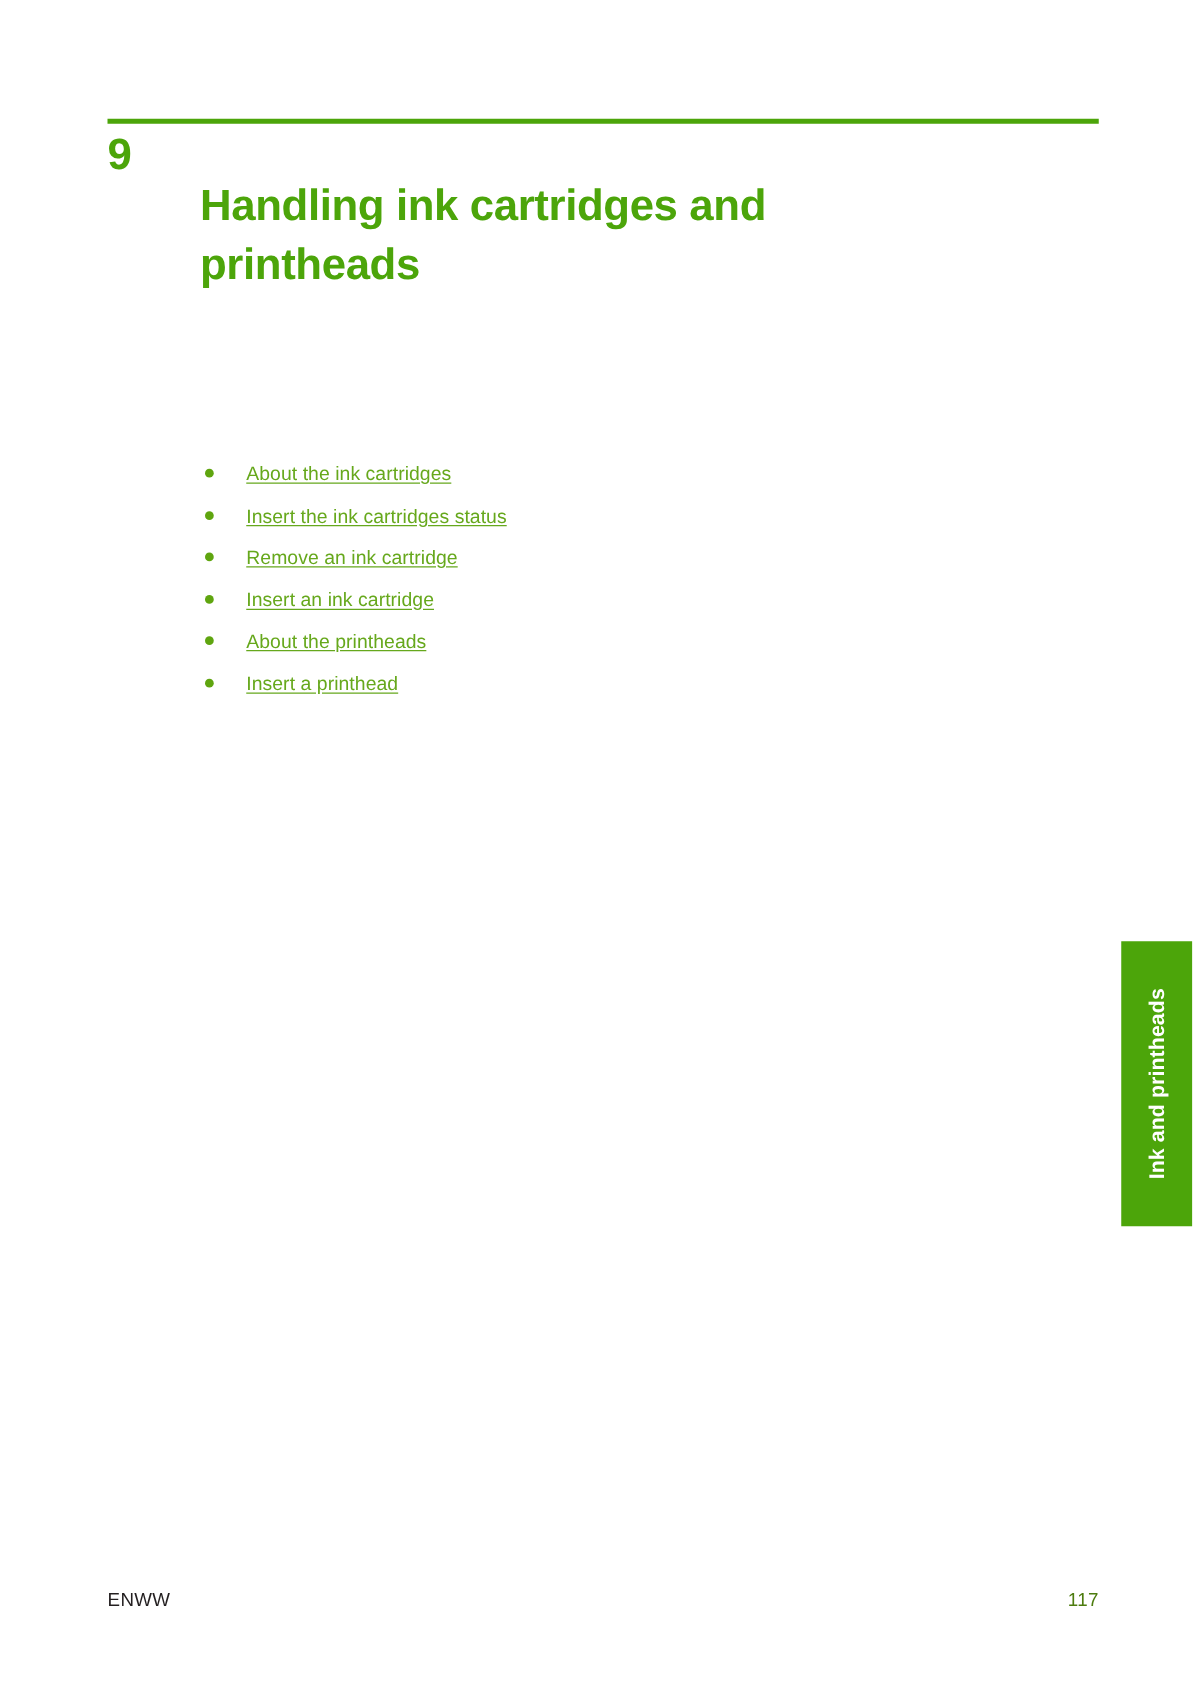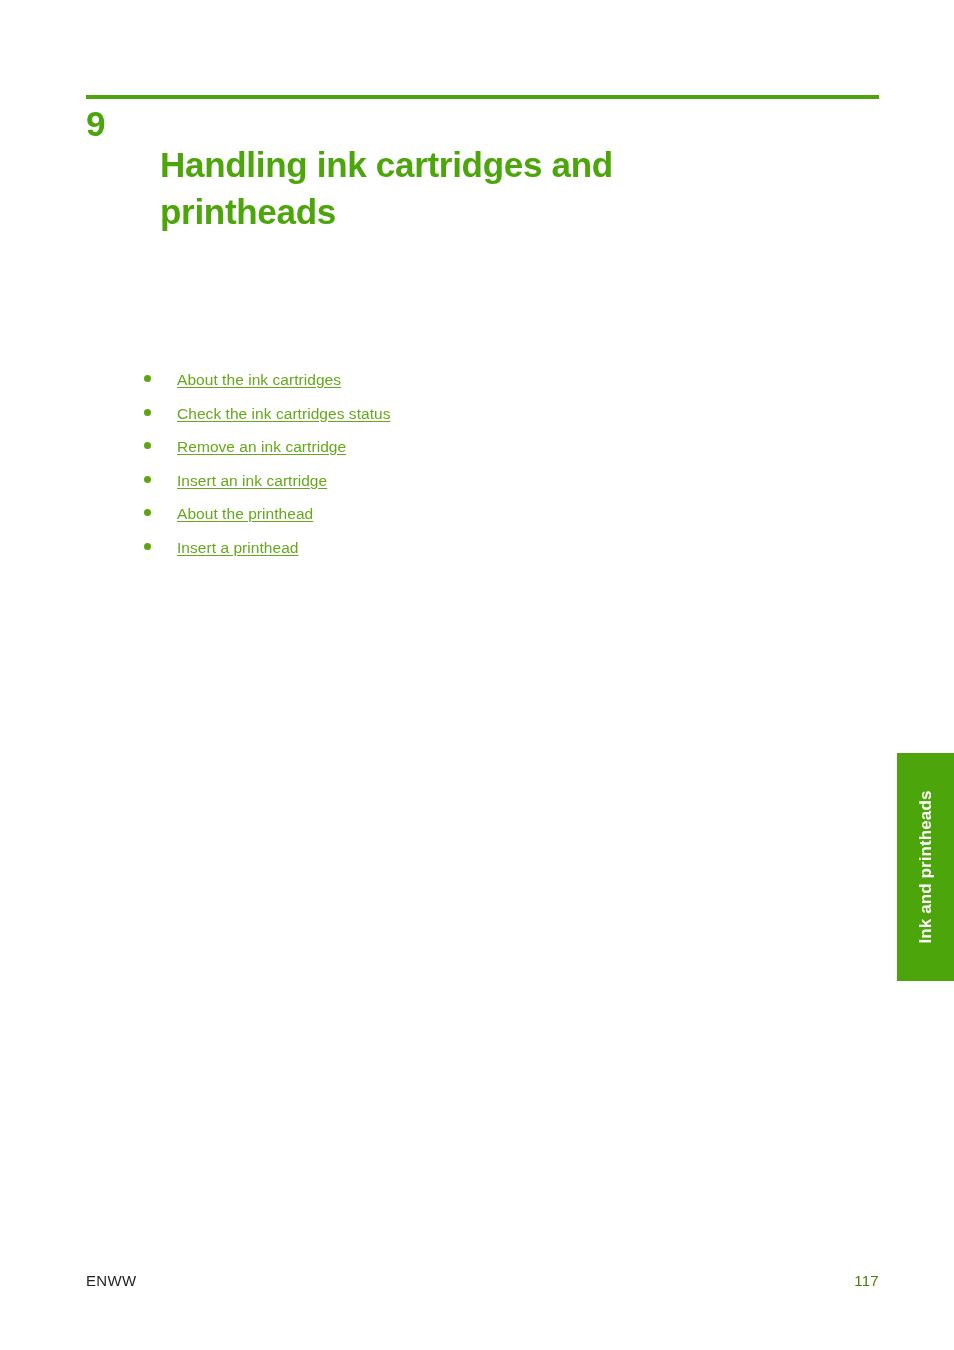--- a/index.html
+++ b/index.html
@@ -52,21 +52,21 @@
     font-weight: bold;
     color: #4CA50A;
     line-height: 1.33;
     letter-spacing: -0.3px;
     margin-top: 39px;
   }
 
   
   .toc-list {
     position: absolute;
-    left: 139px;
+    left: 159px;
     top: 369px;
     width: 600px;
     margin: 0;
     padding: 0;
     list-style: none;
   }
   .toc-item {
     position: relative;
     height: 33.5px;
     padding-left: 38px;
@@ -146,33 +146,33 @@
     <div class="chapter-title">Handling ink cartridges and printheads</div>
   </div>
 
   <ul class="toc-list">
     <li class="toc-item">
       <span class="toc-bullet"></span>
       <span class="toc-link">About the ink cartridges</span>
     </li>
     <li class="toc-item">
       <span class="toc-bullet"></span>
-      <span class="toc-link">Check the ink cartridges status</span>
+      <span class="toc-link">Insert the ink cartridges status</span>
     </li>
     <li class="toc-item">
       <span class="toc-bullet"></span>
       <span class="toc-link">Remove an ink cartridge</span>
     </li>
     <li class="toc-item">
       <span class="toc-bullet"></span>
       <span class="toc-link">Insert an ink cartridge</span>
     </li>
     <li class="toc-item">
       <span class="toc-bullet"></span>
-      <span class="toc-link">About the printhead</span>
+      <span class="toc-link">About the printheads</span>
     </li>
     <li class="toc-item">
       <span class="toc-bullet"></span>
       <span class="toc-link">Insert a printhead</span>
     </li>
   </ul>
 
   <div class="side-tab">
     <span class="side-tab-label">Ink and printheads</span>
   </div>

